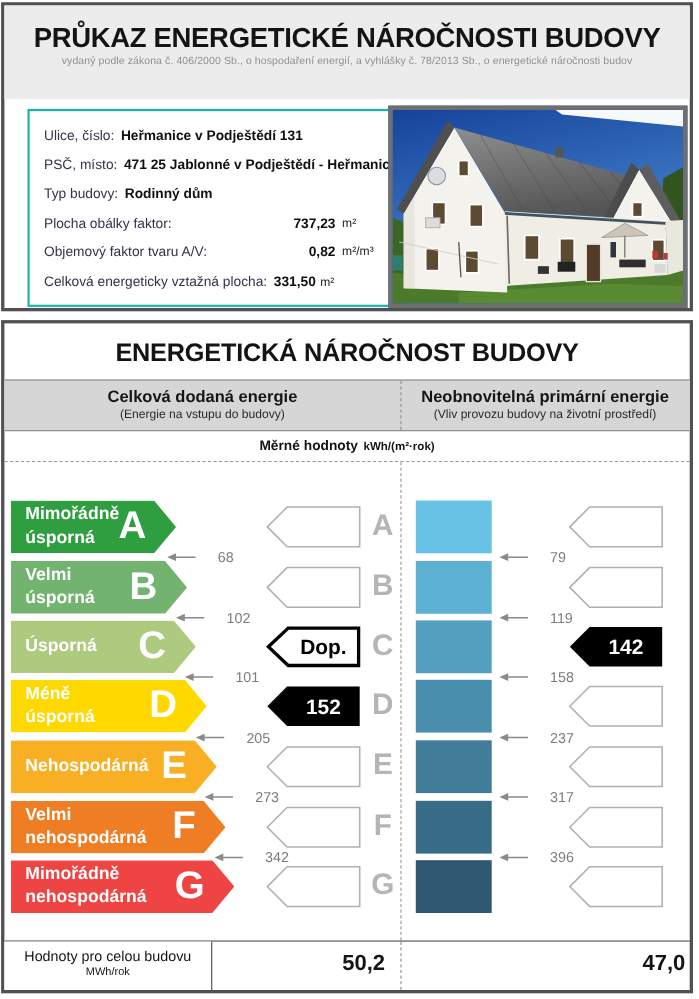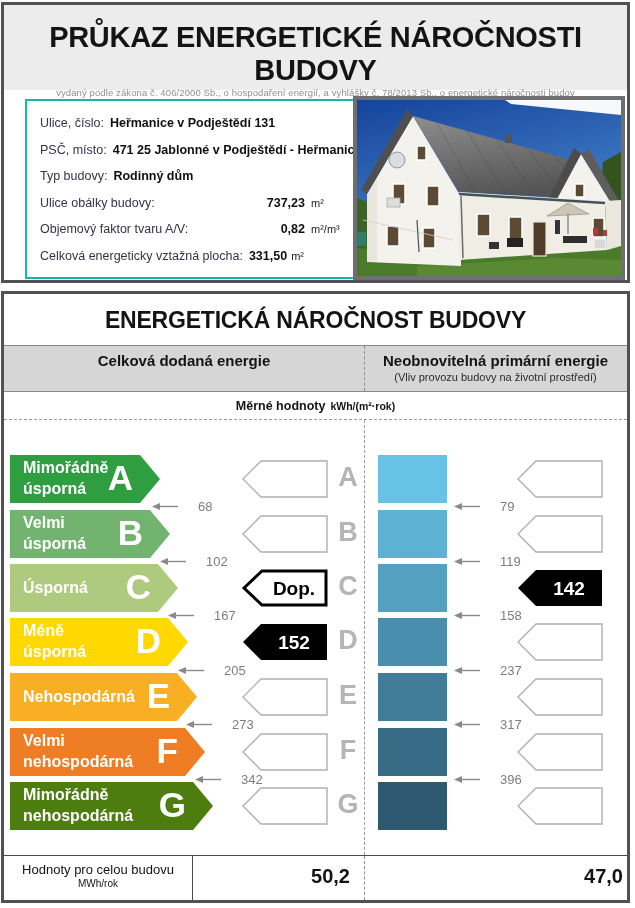--- a/index.html
+++ b/index.html
@@ -1,21 +1,21 @@
 <!DOCTYPE html>
 <html><head>
 <meta charset="utf-8">
 <style>
   html,body{margin:0;padding:0;background:#fff;}
   body{width:635px;height:908px;position:relative;font-family:"Liberation Sans","DejaVu Sans",sans-serif;color:#111;overflow:hidden;}
   .card{position:absolute;left:1px;width:629px;border:3px solid #515155;box-sizing:border-box;background:#fff;}
   
   #card1{top:2px;height:281px;}
   .title-block{height:85px;background:#ececec;text-align:center;box-sizing:border-box;padding-top:16px;}
-  .main-title{font-size:29px;font-weight:900;letter-spacing:-0.3px;color:#141414;margin:0;}
+  .main-title{font-size:25px;font-weight:900;letter-spacing:-0.3px;color:#141414;margin:0;}
   .main-sub{font-size:9.5px;font-weight:normal;color:#8f8f8f;margin-top:0;letter-spacing:0.1px;}
   .info-area{position:relative;height:189px;}
   .info-box{position:absolute;left:21px;top:9px;width:333px;height:180px;border:2px solid #14b8a6;box-sizing:border-box;padding:9px 0 0 13px;}
   .info-row{position:relative;height:26.5px;line-height:26.5px;font-size:12.5px;white-space:nowrap;}
   .info-label{color:#33334a;}
   .info-value{font-weight:bold;color:#101010;margin-left:6px;}
   .info-num{position:absolute;left:205px;width:60px;text-align:right;font-weight:bold;color:#101010;}
   .info-unit{position:absolute;left:271px;font-size:11px;color:#222;}
   .inline-num{font-weight:bold;color:#101010;margin-left:6px;}
   .inline-unit{font-size:11px;color:#222;margin-left:4px;}
@@ -79,21 +79,21 @@
       <div class="info-row">
         <span class="info-label">Ulice, číslo:</span><span class="info-value">Heřmanice v Podještědí 131</span>
       </div>
       <div class="info-row">
         <span class="info-label">PSČ, místo:</span><span class="info-value">471 25 Jablonné v Podještědí - Heřmanice</span>
       </div>
       <div class="info-row">
         <span class="info-label">Typ budovy:</span><span class="info-value">Rodinný dům</span>
       </div>
       <div class="info-row">
-        <span class="info-label">Ulice obálky budovy:</span><span class="info-num">737,23</span><span class="info-unit">m²</span>
+        <span class="info-label">Plocha obálky faktor:</span><span class="info-num">737,23</span><span class="info-unit">m²</span>
       </div>
       <div class="info-row">
         <span class="info-label">Objemový faktor tvaru A/V:</span><span class="info-num">0,82</span><span class="info-unit">m²/m³</span>
       </div>
       <div class="info-row">
         <span class="info-label">Celková energeticky vztažná plocha:</span><span class="inline-num">331,50</span><span class="inline-unit">m²</span>
       </div>
     </div>
     <div class="photo-frame">
       <svg width="264" height="176" viewBox="0 0 264 176">
@@ -156,20 +156,21 @@
     </div>
   </div>
 </div>
 
 <div class="card" id="card2">
   <div class="s2-title">ENERGETICKÁ NÁROČNOST BUDOVY</div>
   <div class="lower">
     <div class="gray-band">
       <div class="band-col left">
         <div class="band-header">Celková dodaná energie</div>
+        <div class="band-sub">(Energie na vstupu do budovy)</div>
       </div>
       <div class="band-col right">
         <div class="band-header">Neobnovitelná primární energie</div>
         <div class="band-sub">(Vliv provozu budovy na životní prostředí)</div>
       </div>
       <div class="band-divider"></div>
     </div>
     <div class="units-band">
       <span class="units-main">Měrné hodnoty</span><span class="units-sub">kWh/(m²·rok)</span>
     </div>
@@ -193,21 +194,21 @@
           <span class="cletter">D</span>
         </div>
       <div class="carrow r5 w5" style="background-color: rgb(248, 175, 35);">
           <span class="clabel">Nehospodárná</span>
           <span class="cletter">E</span>
         </div>
       <div class="carrow r6 w6" style="background-color: rgb(239, 125, 35);">
           <span class="clabel">Velmi nehospodárná</span>
           <span class="cletter">F</span>
         </div>
-      <div class="carrow r7 w7" style="background-color: #4d7c0f; text-decoration: underline;">
+      <div class="carrow r7 w7" style="background-color: #ef4444; text-decoration: underline;">
           <span class="clabel">Mimořádně nehospodárná</span>
           <span class="cletter">G</span>
         </div>
 
       <div class="tick tk1 lt1">
           <svg width="26" height="9">
             <line x1="7" y1="4.5" x2="26" y2="4.5" stroke="#8a8a8a" stroke-width="1.4"></line>
             <polygon points="0,4.5 8,1 8,8" fill="#8a8a8a"></polygon>
           </svg>
           <span>68</span>
@@ -217,21 +218,21 @@
             <line x1="7" y1="4.5" x2="26" y2="4.5" stroke="#8a8a8a" stroke-width="1.4"></line>
             <polygon points="0,4.5 8,1 8,8" fill="#8a8a8a"></polygon>
           </svg>
           <span>102</span>
         </div>
       <div class="tick tk3 lt3">
           <svg width="26" height="9">
             <line x1="7" y1="4.5" x2="26" y2="4.5" stroke="#8a8a8a" stroke-width="1.4"></line>
             <polygon points="0,4.5 8,1 8,8" fill="#8a8a8a"></polygon>
           </svg>
-          <span>167</span>
+          <span>101</span>
         </div>
       <div class="tick tk4 lt4">
           <svg width="26" height="9">
             <line x1="7" y1="4.5" x2="26" y2="4.5" stroke="#8a8a8a" stroke-width="1.4"></line>
             <polygon points="0,4.5 8,1 8,8" fill="#8a8a8a"></polygon>
           </svg>
           <span>205</span>
         </div>
       <div class="tick tk5 lt5">
           <svg width="26" height="9">

